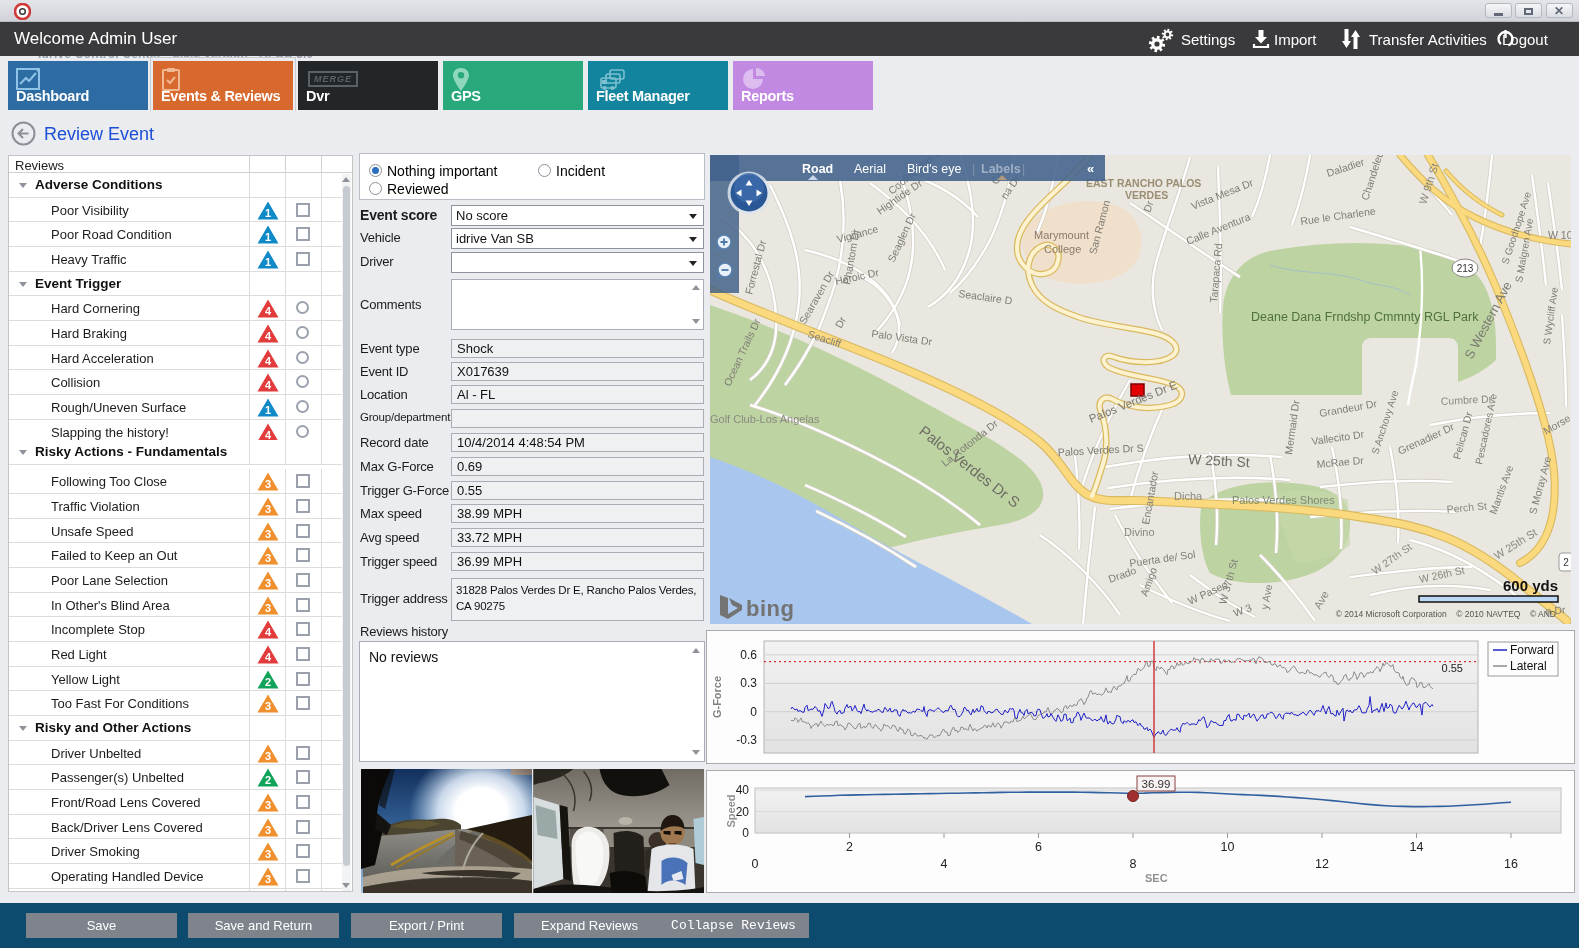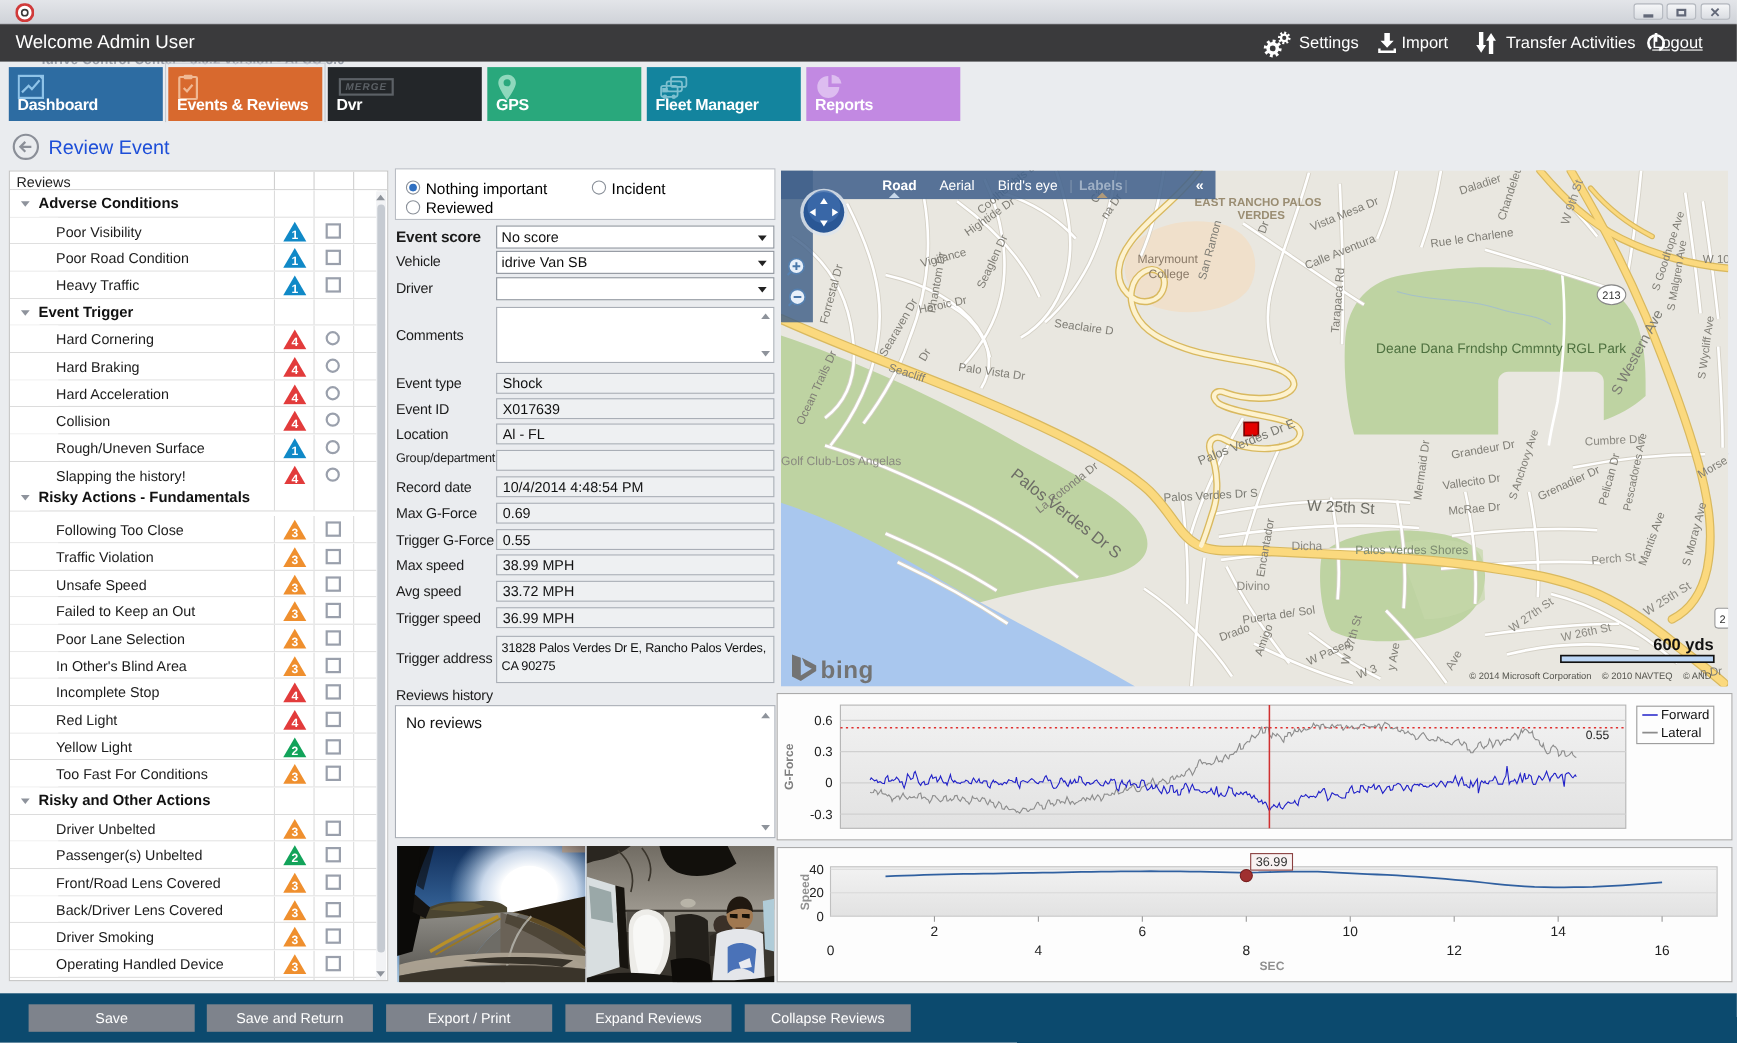--- a/index.html
+++ b/index.html
@@ -102,21 +102,21 @@
   <div class="menuitem" style="left:1274px;">Import</div>
   <svg class="abs" style="left:1341px;top:7px" width="20" height="20" viewBox="0 0 20 20">
     <path d="M3.5,0 h4 v12 h2.5 l-4.5,7 -4.5,-7 h2.5 Z" fill="#fff"></path>
     <path d="M12.5,20 h4 v-12 h2.5 l-4.5,-7 -4.5,7 h2.5 Z" fill="#fff"></path>
   </svg>
   <div class="menuitem" style="left:1369px;">Transfer Activities</div>
   <svg class="abs" style="left:1496px;top:7px" width="19" height="19" viewBox="0 0 19 19">
     <circle cx="9.5" cy="10" r="7" fill="none" stroke="#fff" stroke-width="2.4" stroke-dasharray="28 8" stroke-dashoffset="-16"></circle>
     <rect x="8.3" y="1" width="2.4" height="8" fill="#fff"></rect>
   </svg>
-  <div class="menuitem" style="left:1502px;text-decoration:underline;">Logout</div>
+  <div class="menuitem" style="left:1502px;">Logout</div>
 </div>
 
 <div id="tab-sel"></div>
 <div class="tab" style="left:8px; background:#2d6ca2;">
   <svg class="tabicon" width="26" height="24" viewBox="0 0 26 24">
       <rect x="1" y="2" width="22" height="20" fill="none" stroke="#8fc3e8" stroke-width="2"></rect>
       <path d="M4 17 l6-6 3 3 7-8" fill="none" stroke="#8fc3e8" stroke-width="2"></path>
       <path d="M20 3 l4-1 -1 4 z" fill="#8fc3e8"></path>
     </svg>
   <div class="tablabel">Dashboard</div>
@@ -931,14 +931,14 @@
 <text x="804.0" y="97" font-size="12.5" fill="#222" text-anchor="middle">16</text>
 <text x="438" y="111" font-size="11" font-weight="bold" fill="#909090">SEC</text>
 <text x="28" y="40" font-size="11" font-weight="bold" fill="#909090" transform="rotate(-90 28 40)" text-anchor="middle">Speed</text>
 </svg></div>
 
 <div id="botbar">
   <div class="bbtn" style="left:26px;">Save</div>
   <div class="bbtn" style="left:188px;">Save and Return</div>
   <div class="bbtn" style="left:351px;">Export / Print</div>
   <div class="bbtn" style="left:514px;">Expand Reviews</div>
-  <div class="bbtn" style="left:677px;">Collapse Reviews</div>
+  <div class="bbtn" style="left:658px;font-family:Liberation Mono, monospace;">Collapse Reviews</div>
 </div>
 
 </body></html>

